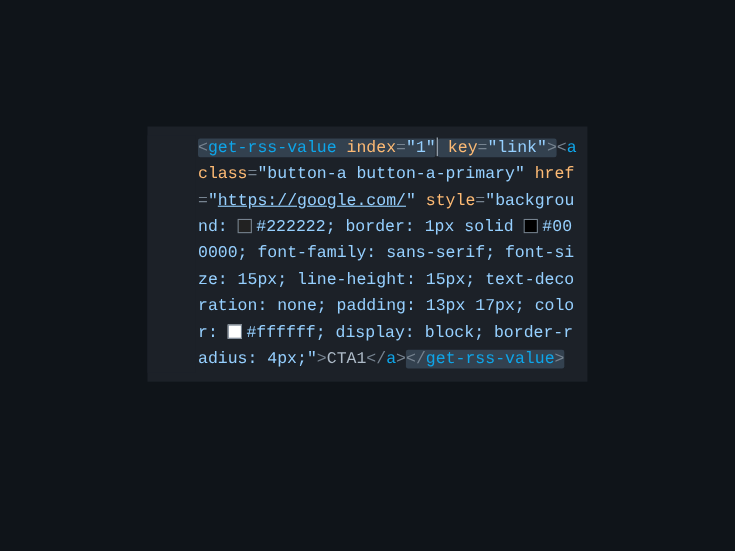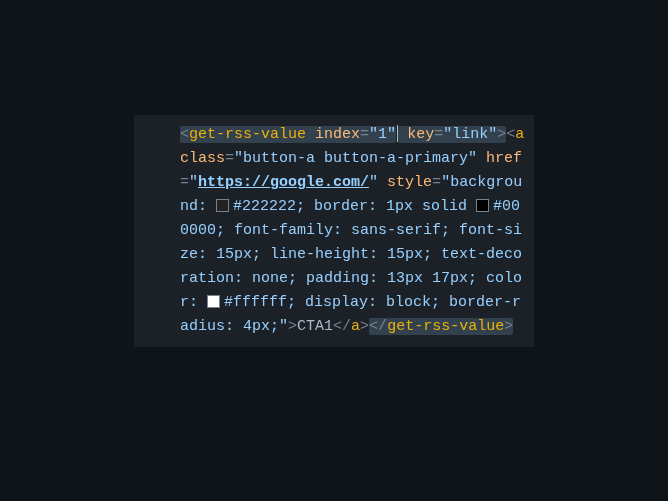--- a/index.html
+++ b/index.html
@@ -30,26 +30,26 @@
     flex: 1;
     padding-left: 2px;
     padding-right: 8px;
     line-height: 24px;
     word-break: break-all;
   }
   .code-area span {
     white-space: pre-wrap;
   }
   .punct { color: #768390; }
-  .tag-name { color: #eab308; }
+  .tag-name { color: #0ea5e9; }
   .attr-name { color: #fdba74; }
   .attr-eq { color: #768390; }
   .attr-value { color: #96d0ff; }
   .plain { color: #adbac7; }
-  .url { color: #96d0ff; text-decoration: underline; font-weight: bold; }
+  .url { color: #96d0ff; text-decoration: underline; }
   .caret {
     display: inline-block;
     width: 1px;
     height: 17px;
     background: #adbac7;
     vertical-align: middle;
     margin-left: 1px;
     position: relative;
     top: -1px;
   }

